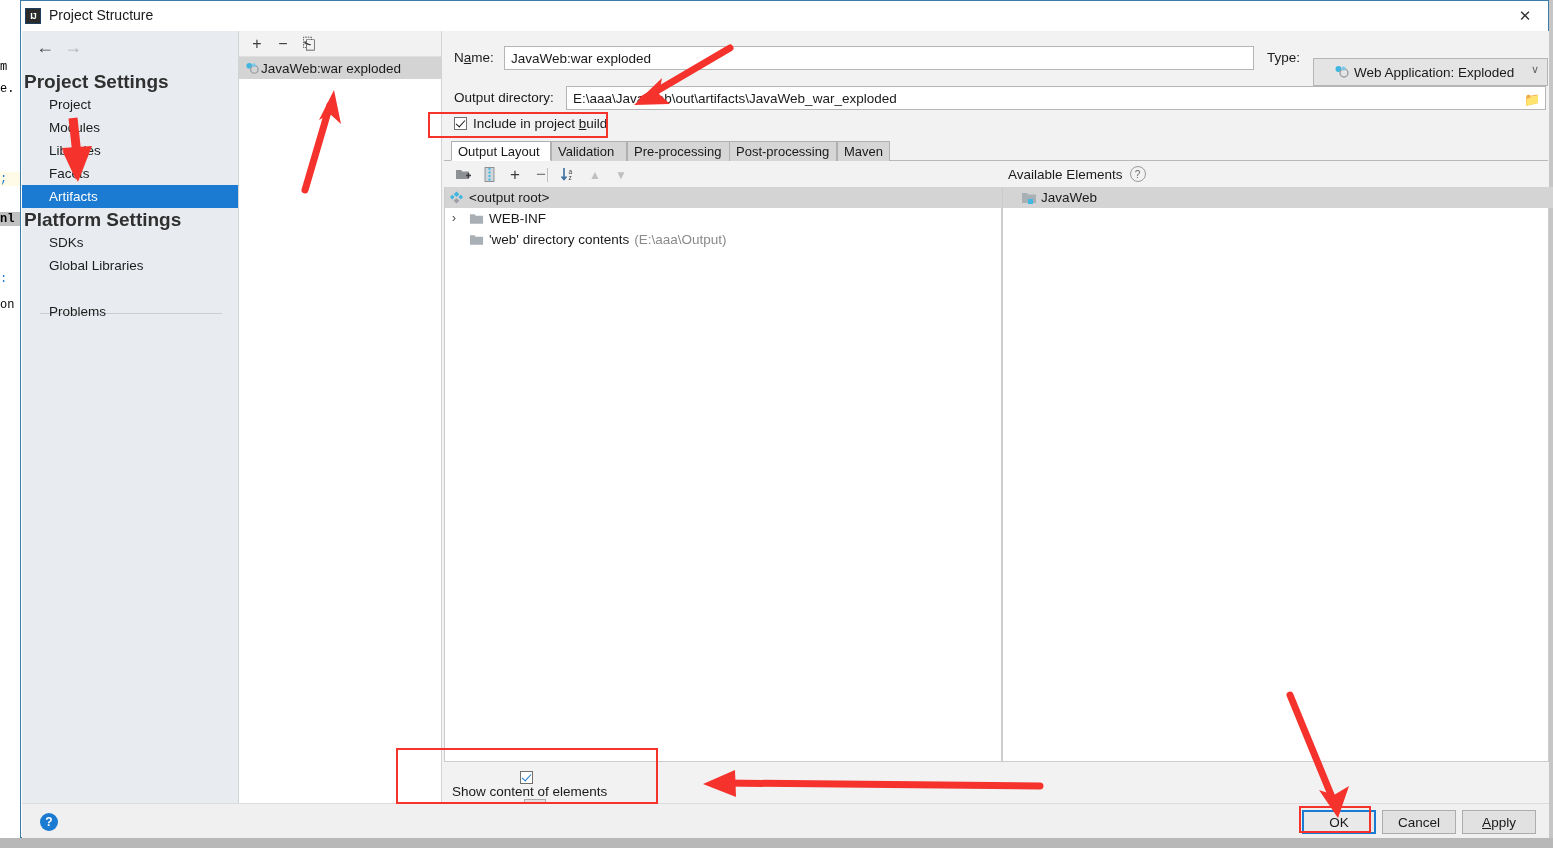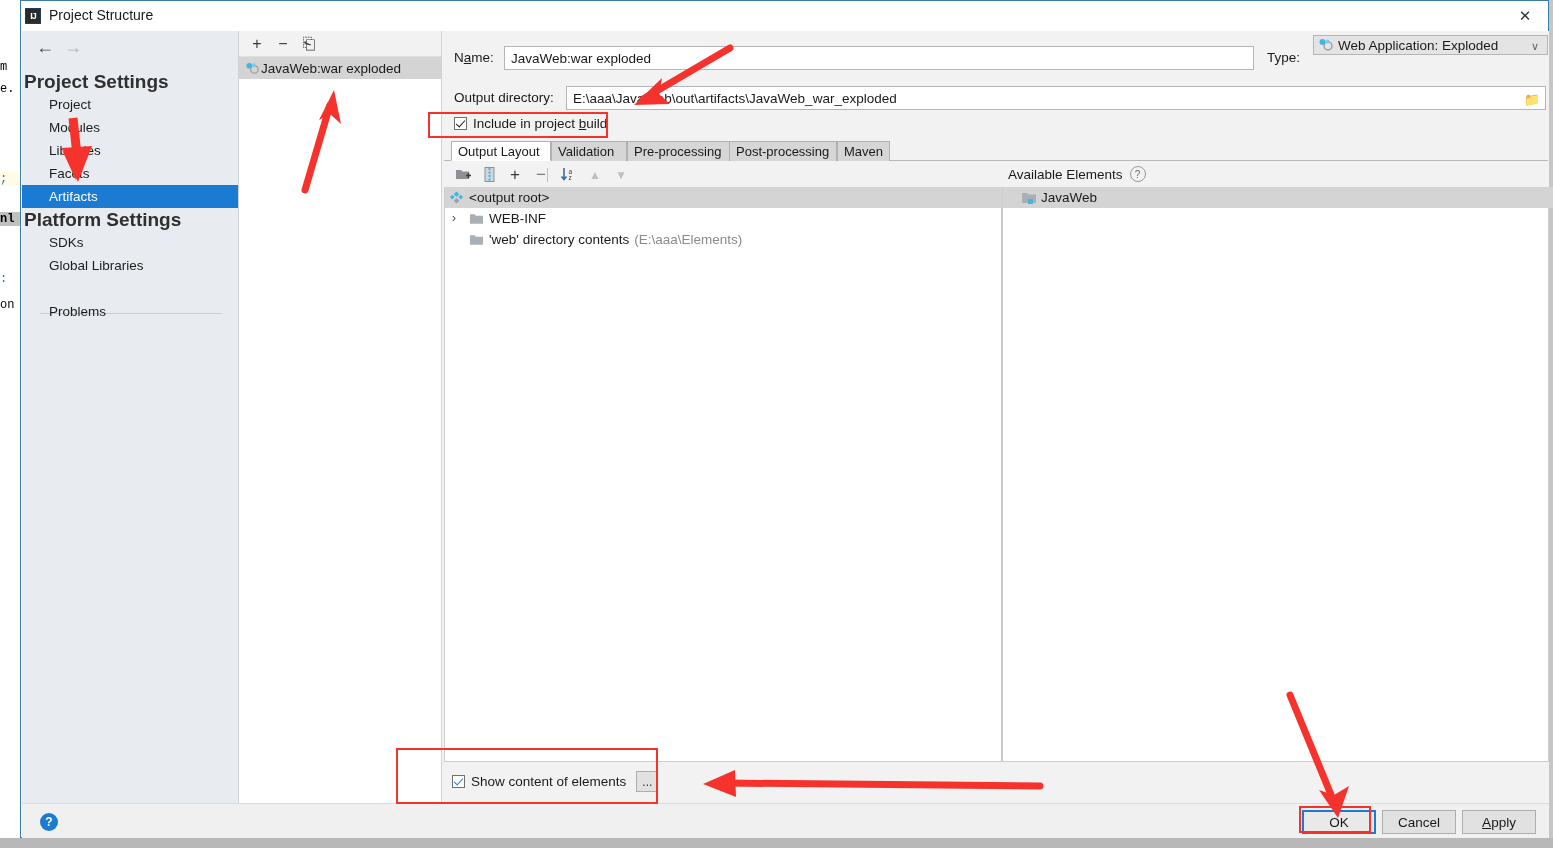--- a/index.html
+++ b/index.html
@@ -195,28 +195,28 @@
   #outdir-input { left: 124px; top: 55px; width: 980px; height: 24px; padding-right: 26px; }
   #outdir-browse {
     position: absolute; right: 4px; top: 3px;
     width: 18px; height: 18px;
     display: flex; align-items: center; justify-content: center;
     color: #8d9196; font-size: 13px;
     cursor: pointer;
   }
   #type-label { left: 825px; top: 19px; }
   #type-combo {
-    position: absolute; left: 871px; top: 4px;
-    width: 235px; height: 20px;
+    position: absolute; left: 871px; top: 27px;
+    width: 235px; height: 28px;
     background: #e4e4e4;
     border: 1px solid #b5b5b5;
     box-sizing: border-box;
     display: flex; align-items: center;
     font-size: 13.5px; color: #1a1a1a;
-    padding-left: 4px;
+    padding-left: 20px;
     cursor: pointer;
   }
   #type-caret {
     position: absolute; right: 8px; top: 4px;
     font-size: 11px; color: #666;
   }
 
   
   #include-row {
     position: absolute; left: 12px; top: 85px;
@@ -343,20 +343,21 @@
     width: 1px; height: 601px;
     background: #cfcfcf;
   }
 
   
   #showcontent-row {
     position: absolute; left: 10px; top: 740px;
     display: flex; align-items: center;
     font-size: 13.5px; color: #1a1a1a;
     cursor: pointer;
+    flex-direction: column;
   }
   #dots-btn {
     width: 22px; height: 21px;
     background: #e1e1e1;
     border: 1px solid #adadad;
     box-sizing: border-box;
     margin-left: 10px;
     display: flex; align-items: center; justify-content: center;
     font-size: 12px; color: #333;
     cursor: pointer;
@@ -563,21 +564,21 @@
           <svg width="15" height="14" viewBox="0 0 16 14" style="margin-right:5px;flex:none;">
             <path d="M1 2h5l1.3 1.5H15V12H1z" fill="#a8b0b6"></path>
           </svg>
           <span>WEB-INF</span>
         </div>
         <div class="tree-row" style="top:42px; padding-left:24px;">
           <svg width="15" height="14" viewBox="0 0 16 14" style="margin-right:5px;flex:none;">
             <path d="M1 2h5l1.3 1.5H15V12H1z" fill="#a8b0b6"></path>
           </svg>
           <span>'web' directory contents</span>
-          <span class="dim" style="margin-left:5px;">(E:\aaa\Elements)</span>
+          <span class="dim" style="margin-left:5px;">(E:\aaa\Output)</span>
         </div>
       </div>
 
       <div id="avail-divider"></div>
       <div id="avail-header">
         <span>Available Elements</span>
         <span id="avail-help">?</span>
       </div>
       <div id="avail-panel">
         <div class="tree-row sel" style="top:0px; padding-left:18px;">

